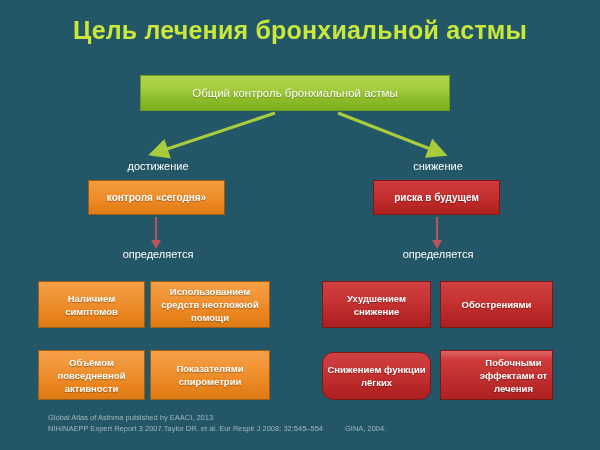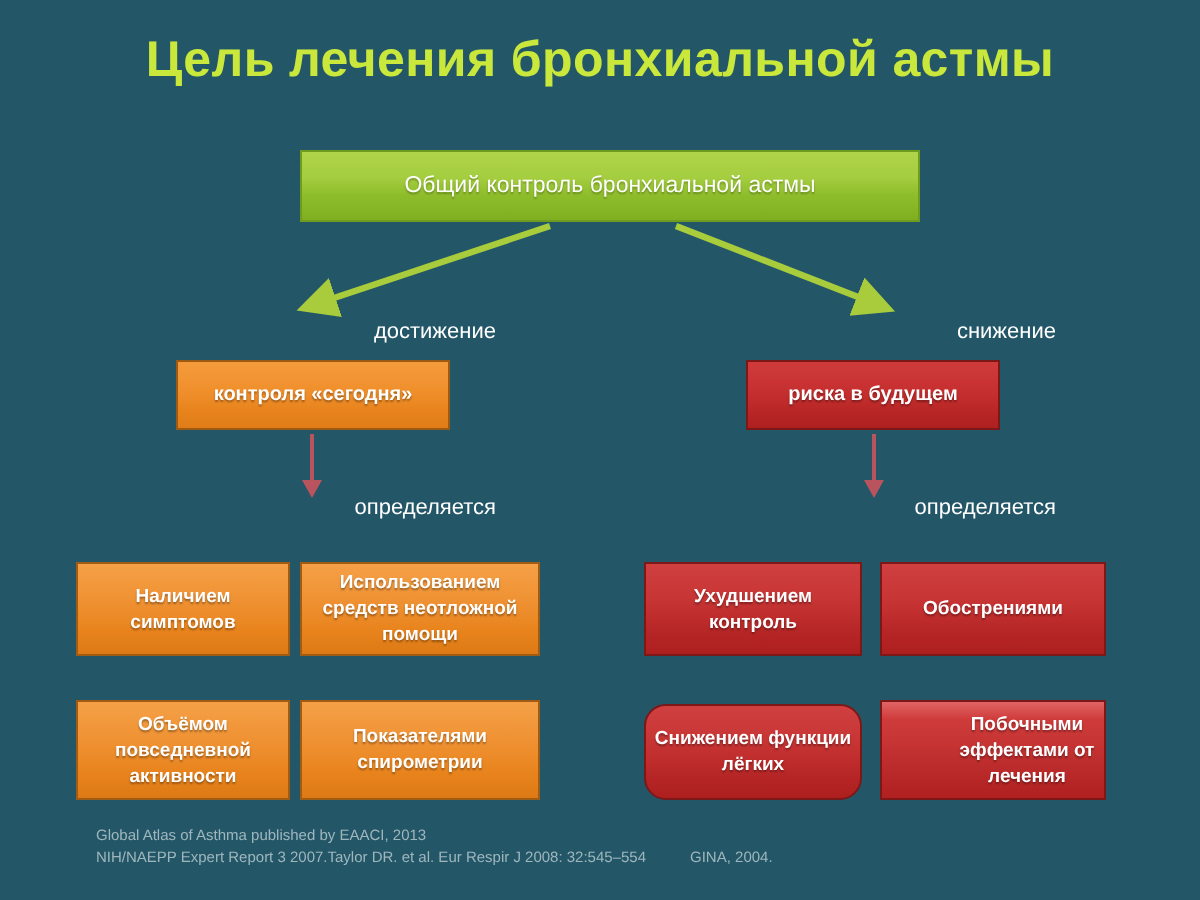--- a/index.html
+++ b/index.html
@@ -31,21 +31,21 @@
     font-size: 25px;
     font-weight: bold;
     color: #c9e83b;
     letter-spacing: 0.2px;
     white-space: nowrap;
   }
 
   
   .green-box {
     position: absolute;
-    left: 150px;
+    left: 140px;
     top: 75px;
     width: 310px;
     height: 36px;
     background: linear-gradient(to bottom, #b0d44a 0%, #a4cd3f 38%, #8fbe2c 62%, #7fae20 100%);
     border: 1px solid #6f9c1e;
     box-sizing: border-box;
     display: flex;
     align-items: center;
     justify-content: center;
   }
@@ -63,21 +63,21 @@
     width: 600px;
     height: 450px;
     pointer-events: none;
   }
 
   
   .caption {
     position: absolute;
     color: #ffffff;
     font-size: 11px;
-    text-align: right;
+    text-align: center;
     white-space: nowrap;
   }
   .cap-dostizhenie { left: 68px;  top: 160px; width: 180px; }
   .cap-snizhenie   { left: 348px; top: 160px; width: 180px; }
   .cap-opred-left  { left: 68px;  top: 248px; width: 180px; }
   .cap-opred-right { left: 348px; top: 248px; width: 180px; }
 
   
   .mid-box {
     position: absolute;
@@ -233,21 +233,21 @@
     <span>Использованием средств неотложной помощи</span>
   </div>
   <div class="leaf leaf-orange leaf-o3">
     <span>Объёмом повседневной активности</span>
   </div>
   <div class="leaf leaf-orange leaf-o4">
     <span>Показателями спирометрии</span>
   </div>
 
   <div class="leaf leaf-red leaf-r1">
-    <span>Ухудшением контроль</span>
+    <span>Ухудшением снижение</span>
   </div>
   <div class="leaf leaf-red leaf-r2">
     <span>Обострениями</span>
   </div>
   <div class="leaf leaf-red leaf-r3">
     <span>Снижением функции лёгких</span>
   </div>
   <div class="leaf leaf-red-hi leaf-r4">
     <span>Побочными эффектами от лечения</span>
   </div>

